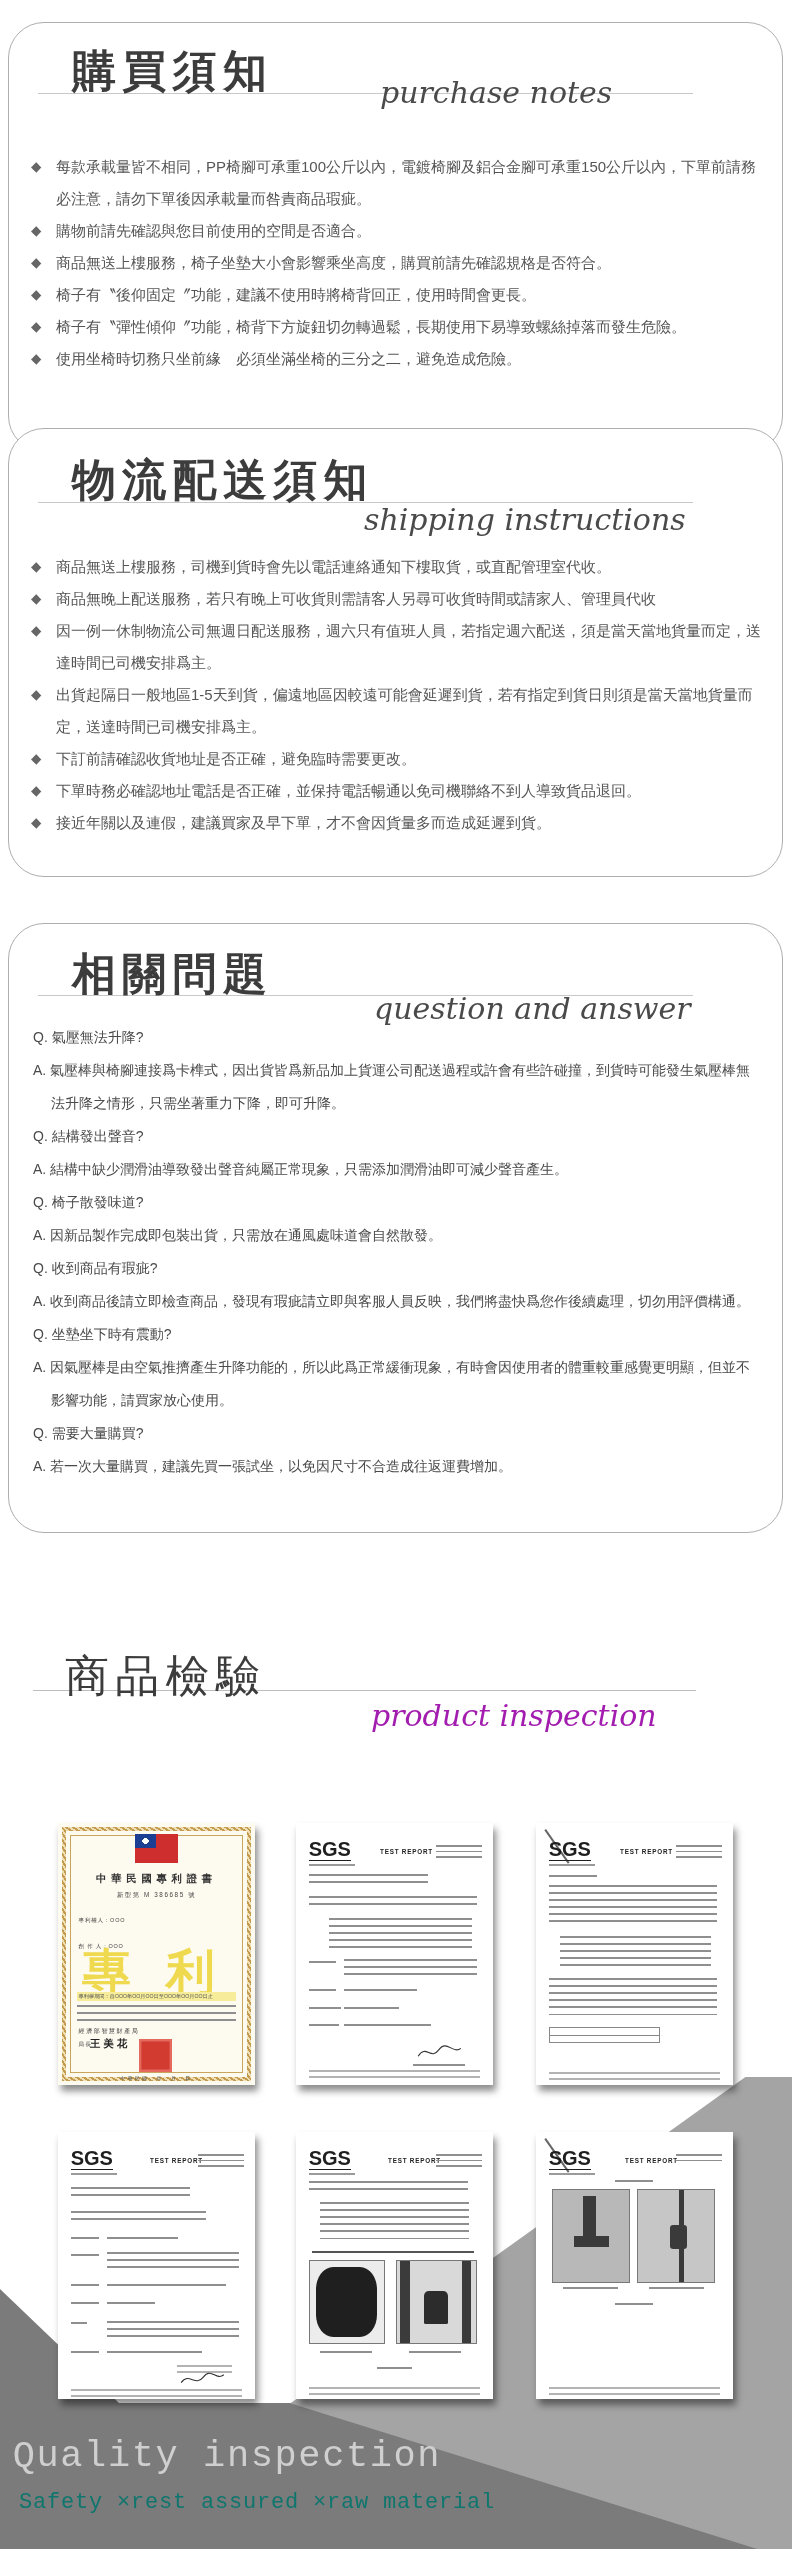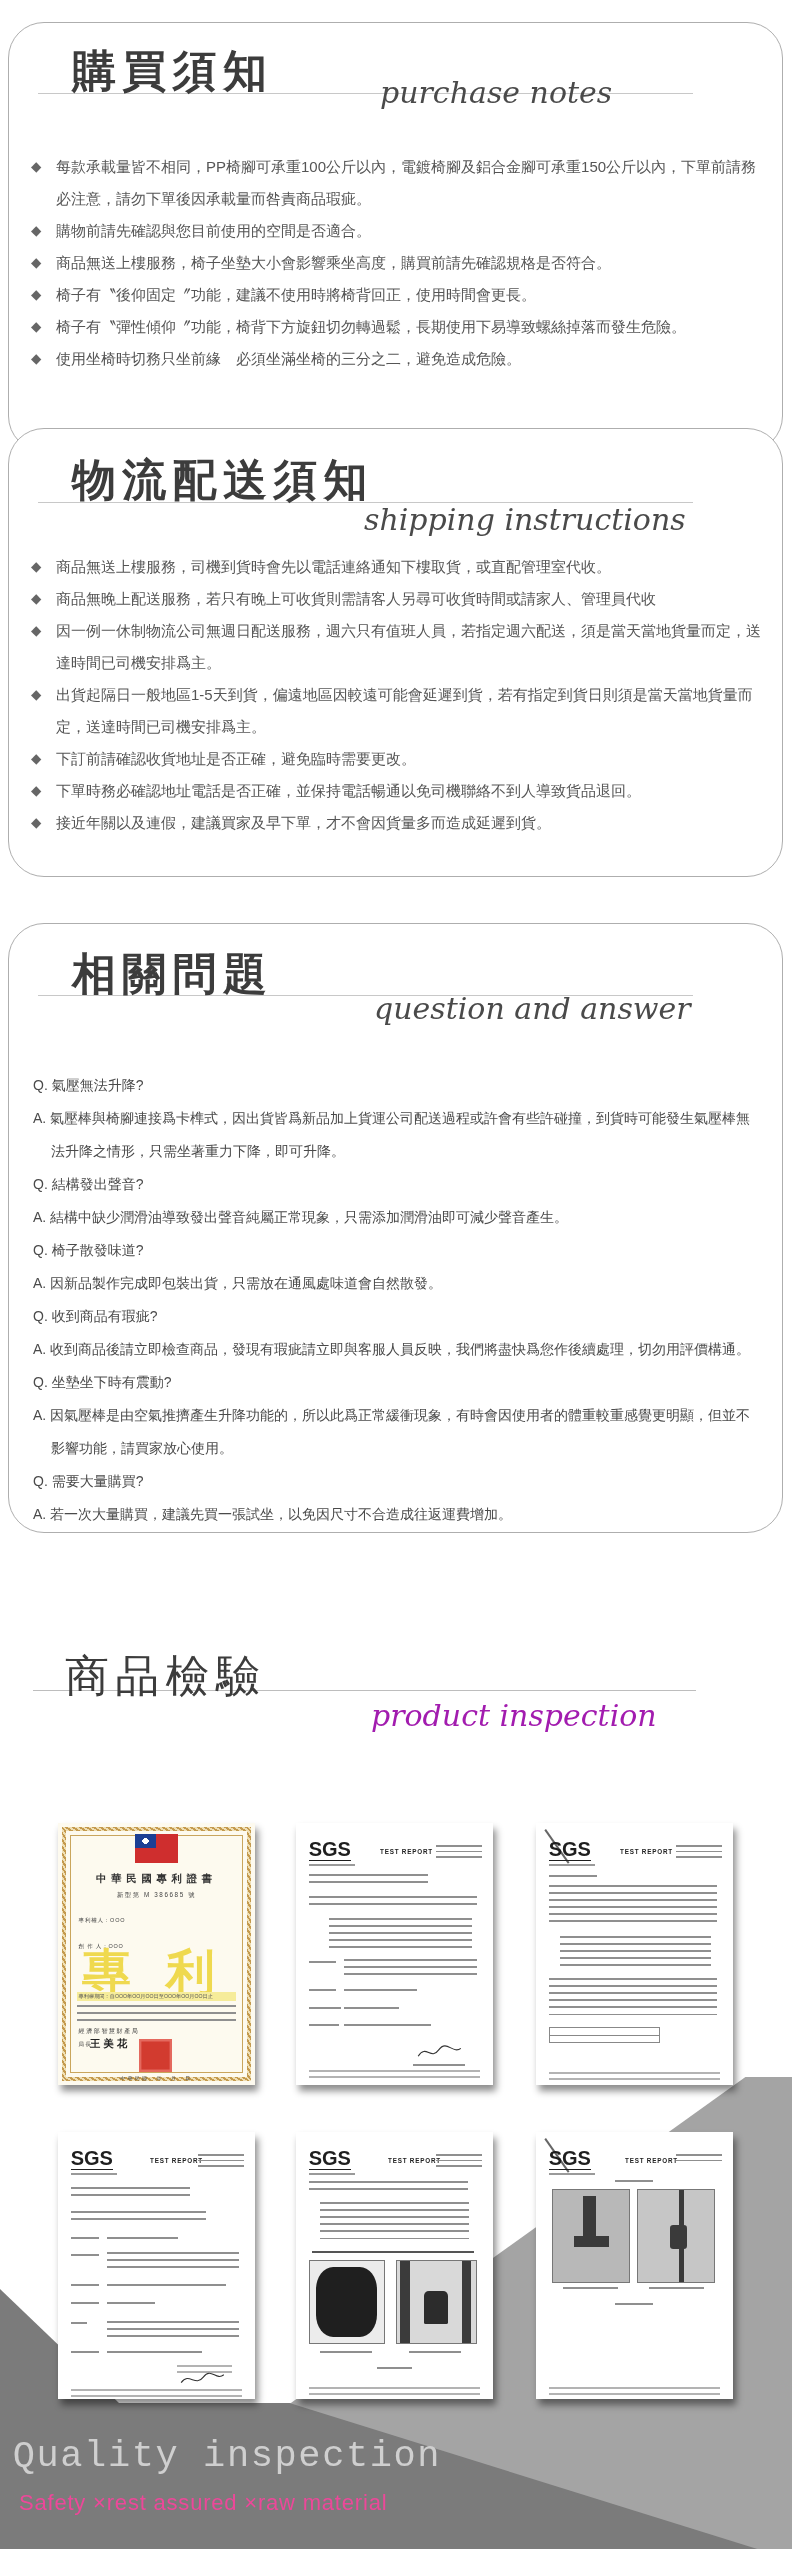--- a/index.html
+++ b/index.html
@@ -37,22 +37,22 @@
   .deco-left { position:absolute; top:2289px; left:0; width:119px; height:114px;
          background:#7b7b7b; clip-path:polygon(0 0,100% 100%,0 100%); z-index:1; }
   .band { position:absolute; top:2403px; left:0; width:793px; height:146px;
          background:#7b7b7b; z-index:1; }
   .band-light { position:absolute; top:0; left:0; width:100%; height:100%;
          background:#a4a4a4; clip-path:polygon(36.5% 0,100% 0,100% 100%,95.5% 100%); }
   .f-title { position:absolute; left:12.7px; top:2435px; z-index:3;
          font-family:Liberation Mono, monospace; font-size:37px;
          color:#cfcfcf; letter-spacing:1.6px; }
   .f-sub { position:absolute; left:19px; top:2490px; z-index:3;
-         font-family:Liberation Sans, sans-serif; font-size:22px;
-         color:#ec4899; letter-spacing:0.8px; }
+         font-family:Liberation Mono, monospace; font-size:22px;
+         color:#0f766e; letter-spacing:0.8px; }
   
   .doc { position:absolute; width:197px; background:#fff; z-index:2;
          box-shadow:3.2px 5.5px 7.1px rgba(0,0,0,.45); }
   .r1 { top:1823px; height:262px; } .r2 { top:2132px; height:267px; }
   .c1 { left:58px; } .c2 { left:296px; } .c3 { left:536px; }
   .fold::before { content:""; position:absolute; top:6.3px; left:9.5px; width:41px;
          height:1.6px; background:#666; transform:rotate(55deg); transform-origin:left top; }
   
   .patent { background:#fdfaef; }
   .p-frame { position:absolute; inset:4px;
@@ -132,21 +132,21 @@
     <li>下訂前請確認收貨地址是否正確，避免臨時需要更改。</li>
     <li>下單時務必確認地址電話是否正確，並保持電話暢通以免司機聯絡不到人導致貨品退回。</li>
     <li>接近年關以及連假，建議買家及早下單，才不會因貨量多而造成延遲到貨。</li>
   </ul>
 </section>
 
 <section class="sec" style="top:923px;height:610px;">
   <div class="hline" style="top:71px;left:28.5px;width:655px;"></div>
   <h2 class="zh" style="top:20.6px;">相關問題</h2>
   <span class="en" style="left:365px;top:67px;">question and answer</span>
-  <div class="qa" style="top:97px;margin-top:48px;">
+  <div class="qa" style="top:97px;">
     <p class="q">Q. 氣壓無法升降?</p>
     <p class="a">A. 氣壓棒與椅腳連接爲卡榫式，因出貨皆爲新品加上貨運公司配送過程或許會有些許碰撞，到貨時可能發生氣壓棒無法升降之情形，只需坐著重力下降，即可升降。</p>
     <p class="q">Q. 結構發出聲音?</p>
     <p class="a">A. 結構中缺少潤滑油導致發出聲音純屬正常現象，只需添加潤滑油即可減少聲音產生。</p>
     <p class="q">Q. 椅子散發味道?</p>
     <p class="a">A. 因新品製作完成即包裝出貨，只需放在通風處味道會自然散發。</p>
     <p class="q">Q. 收到商品有瑕疵?</p>
     <p class="a">A. 收到商品後請立即檢查商品，發現有瑕疵請立即與客服人員反映，我們將盡快爲您作後續處理，切勿用評價構通。</p>
     <p class="q">Q. 坐墊坐下時有震動?</p>
     <p class="a">A. 因氣壓棒是由空氣推擠產生升降功能的，所以此爲正常緩衝現象，有時會因使用者的體重較重感覺更明顯，但並不影響功能，請買家放心使用。</p>

